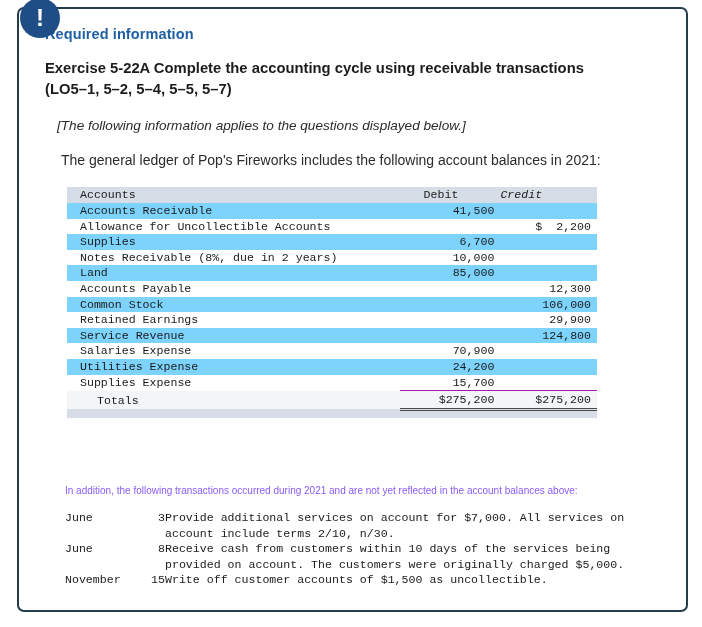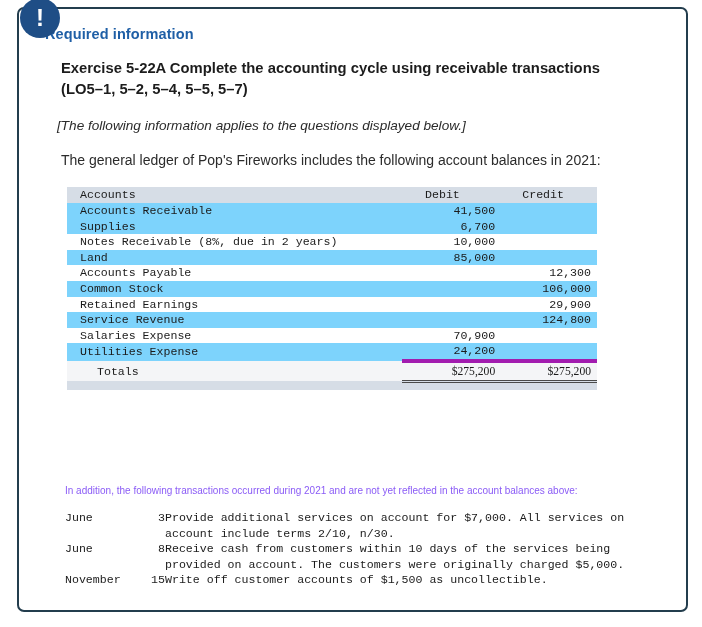--- a/index.html
+++ b/index.html
@@ -75,21 +75,21 @@
     letter-spacing: .1px;
     margin: 0 0 16px 0;
   }
 
   .ex-title {
     color: #1c1c1c;
     font-size: 14.8px;
     font-weight: bold;
     line-height: 21px;
     width: 565px;
-    margin: 0 0 17px 16px;
+    margin: 0 0 17px 0;
   }
 
   .intro-italic {
     font-style: italic;
     font-size: 13.6px;
     color: #2b2b2b;
     line-height: 18px;
     margin: 12px;
   }
   .intro-body {
@@ -140,34 +140,33 @@
     width: 100px;
     padding-right: 6px;
   }
   table.ledger thead th {
     background: #d6dde6;
     color: #1b1b1b;
     height: 16px;
     line-height: 16px;
   }
   table.ledger thead th.c-deb { text-align: center; padding-right: 18px; }
-  table.ledger thead th.c-cre { text-align: center; padding-right: 12px; }
+  table.ledger thead th.c-cre { text-align: left; padding-right: 12px; font-style: italic; }
 
   tr.odd td { background: #ffffff; }
   tr.even td { background: #7dd3fc; }
 
   tr.totals td {
     background: #f4f5f7;
     padding-top: 1px;
   }
   tr.totals td.c-acct { padding-left: 30px; }
   tr.totals td.num {
-    border-top: 4px solid #a21caf;
+    border-top: 1px solid #a21caf;
     border-bottom: 3px double #4a4a4a;
-    font-family: Liberation Serif, serif;
   }
   tr.foot td {
     background: #d6dde6;
     height: 7px;
   }
 
   
   .addition {
     position: absolute;
     left: 46px;
@@ -229,20 +228,25 @@
             <th class="c-deb">Debit</th>
             <th class="c-cre">Credit</th>
           </tr>
         </thead>
         <tbody id="ledger-body">
             <tr class="even">
               <td class="c-acct">Accounts Receivable</td>
               <td class="c-deb">41,500</td>
               <td class="c-cre"></td>
             </tr>
+            <tr class="odd">
+              <td class="c-acct">Allowance for Uncollectible Accounts</td>
+              <td class="c-deb"></td>
+              <td class="c-cre">$  2,200</td>
+            </tr>
             <tr class="even">
               <td class="c-acct">Supplies</td>
               <td class="c-deb">6,700</td>
               <td class="c-cre"></td>
             </tr>
             <tr class="odd">
               <td class="c-acct">Notes Receivable (8%, due in 2 years)</td>
               <td class="c-deb">10,000</td>
               <td class="c-cre"></td>
             </tr>
@@ -272,20 +276,25 @@
               <td class="c-cre">124,800</td>
             </tr>
             <tr class="odd">
               <td class="c-acct">Salaries Expense</td>
               <td class="c-deb">70,900</td>
               <td class="c-cre"></td>
             </tr>
             <tr class="even">
               <td class="c-acct">Utilities Expense</td>
               <td class="c-deb">24,200</td>
+              <td class="c-cre"></td>
+            </tr>
+            <tr class="odd">
+              <td class="c-acct">Supplies Expense</td>
+              <td class="c-deb">15,700</td>
               <td class="c-cre"></td>
             </tr>
             <tr class="totals">
               <td class="c-acct">Totals</td>
               <td class="c-deb num">$275,200</td>
               <td class="c-cre num">$275,200</td>
             </tr>
             <tr class="foot">
               <td colspan="3"></td>
             </tr>

